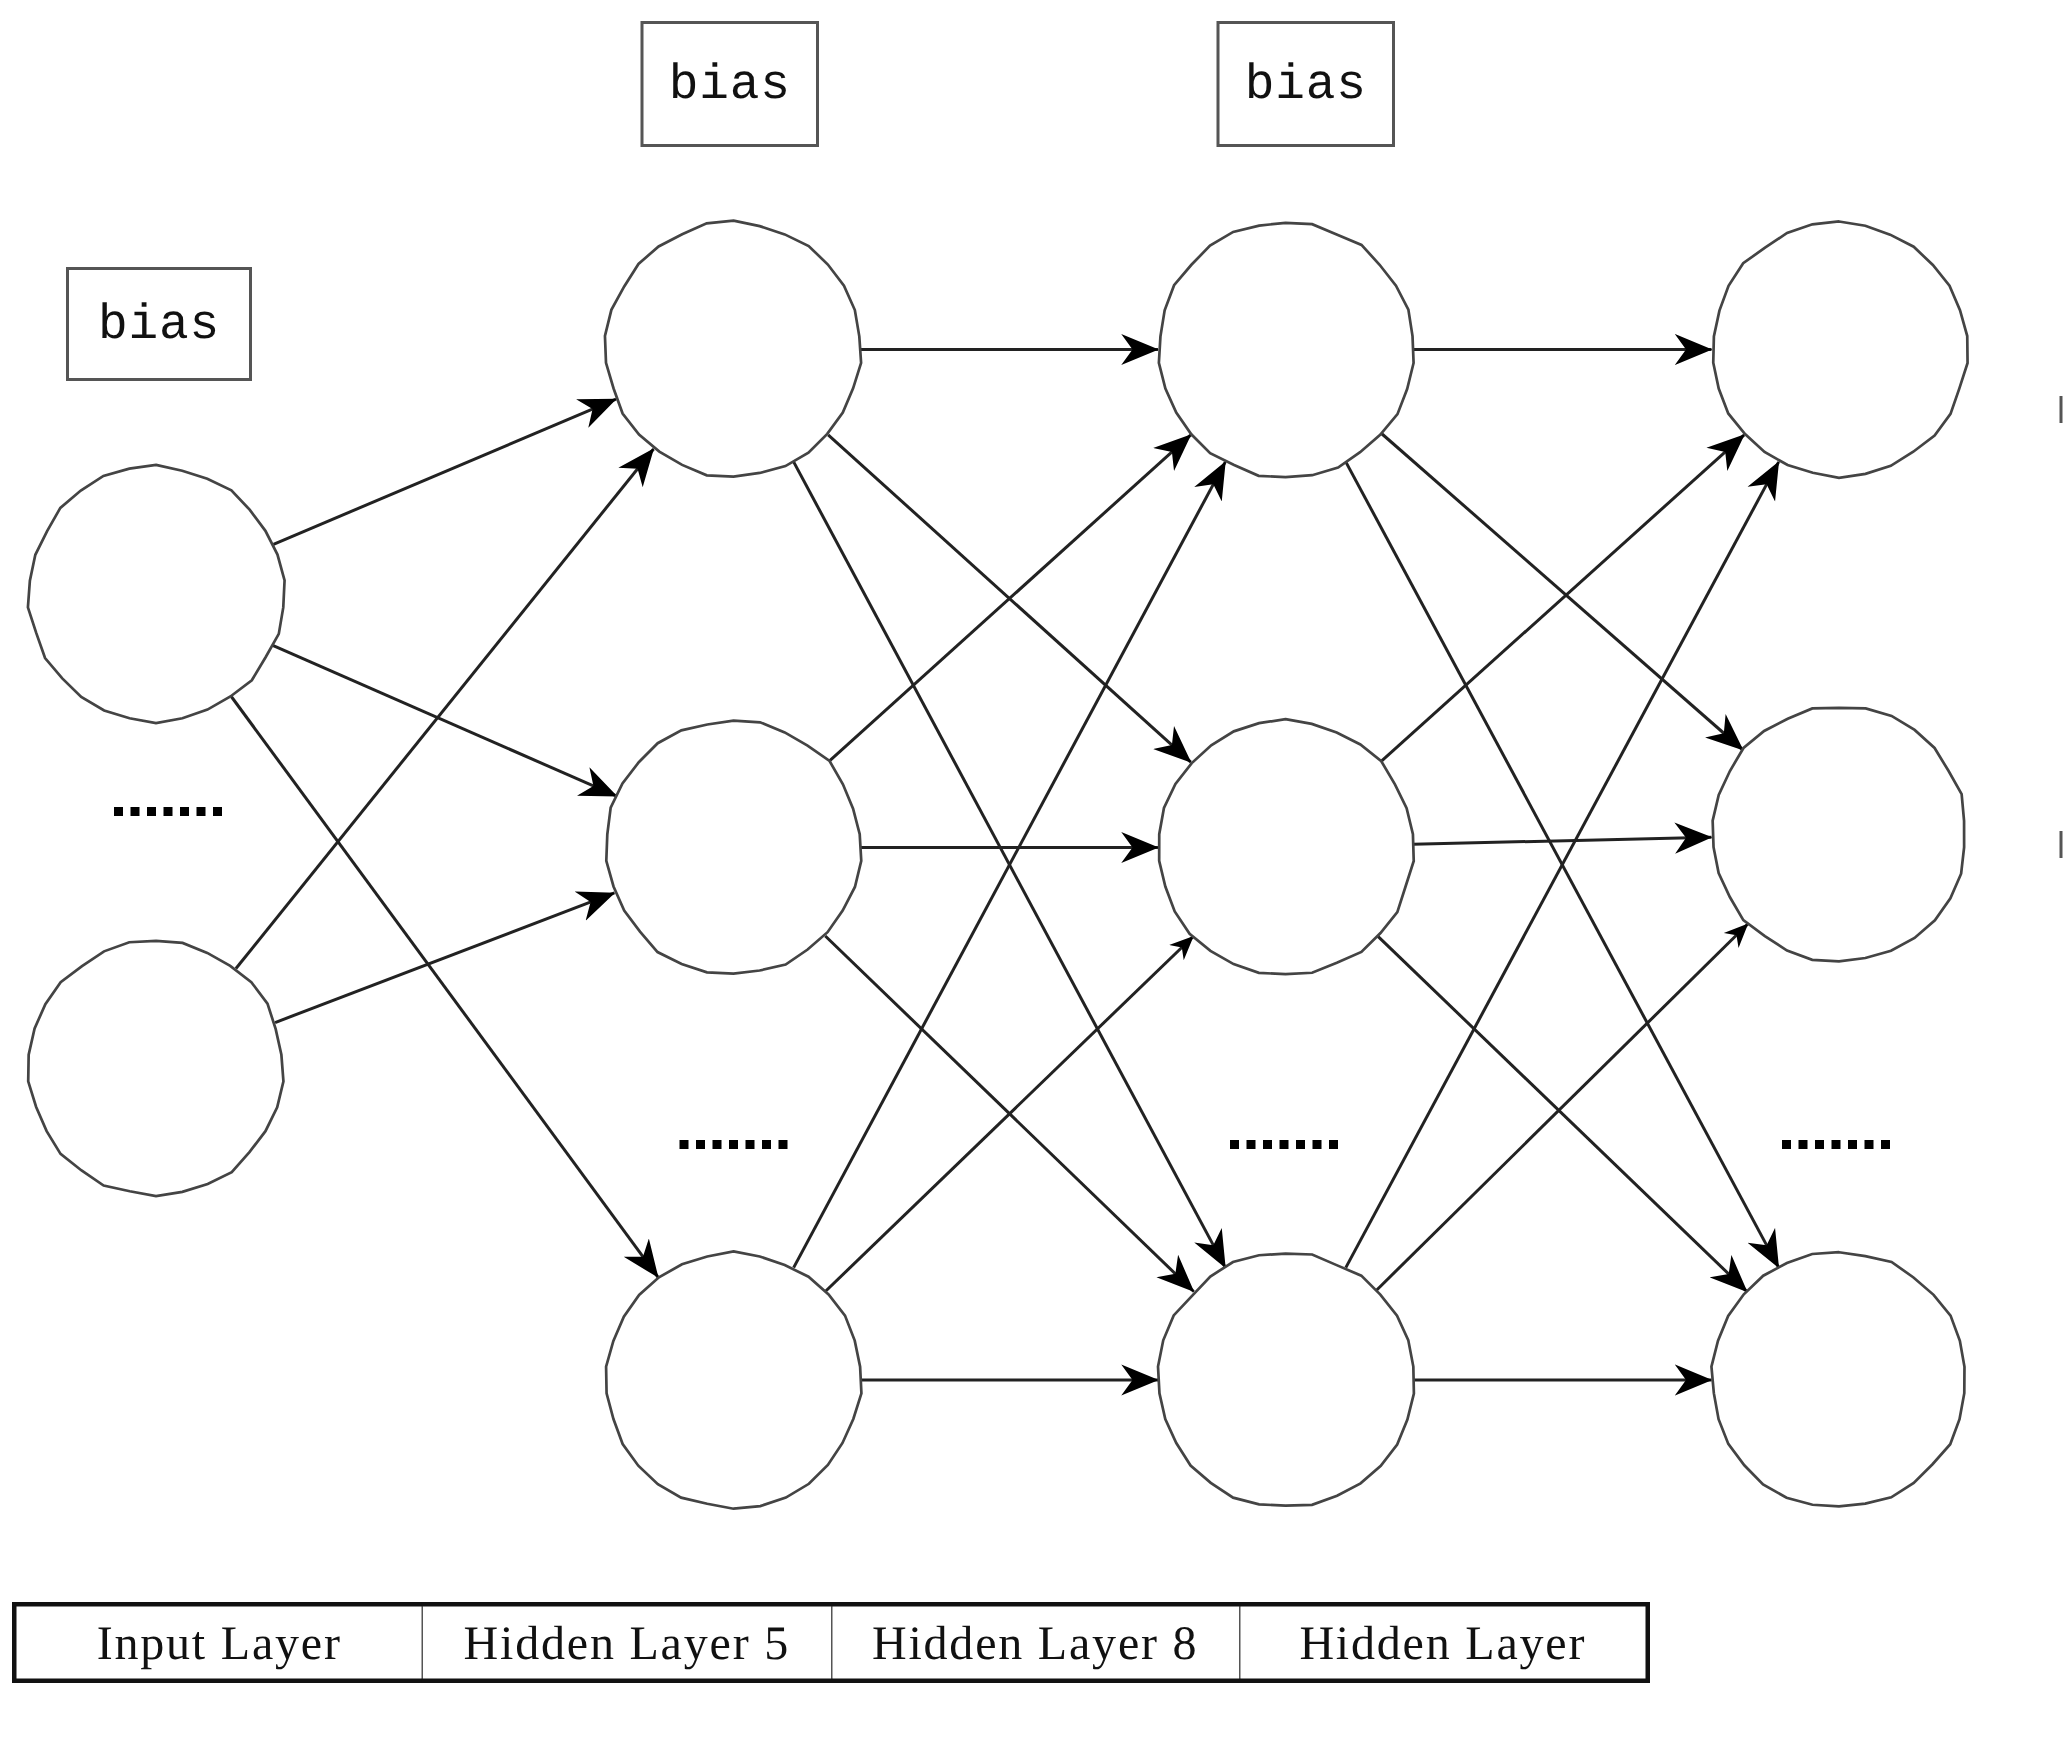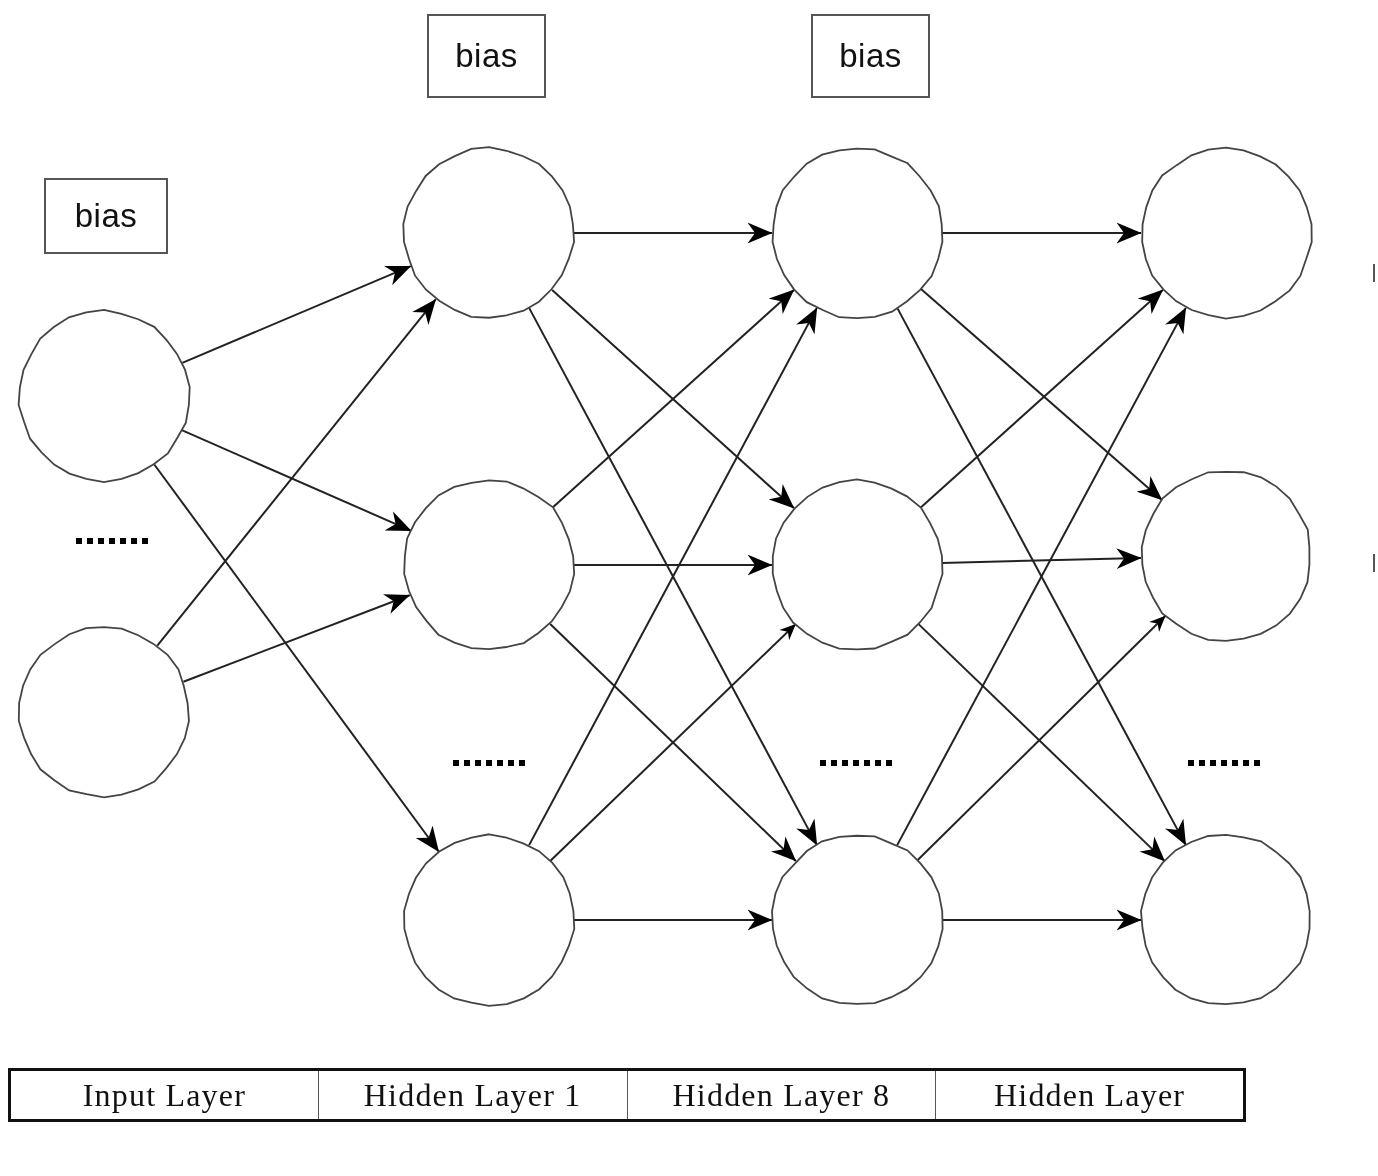--- a/index.html
+++ b/index.html
@@ -25,31 +25,31 @@
     height: 1060px;
     display: block;
   }
   .bias-box {
     position: absolute;
     border: 2px solid #555555;
     background: #ffffff;
     display: flex;
     align-items: center;
     justify-content: center;
-    font-family: Liberation Sans, sans-serif;
+    font-family: Liberation Mono, monospace;
     font-size: 33px;
     color: #111111;
     letter-spacing: 0.5px;
     box-sizing: border-box;
   }
   #legend-table {
     position: absolute;
     left: 8px;
     top: 1068px;
-    width: 1238px;
+    width: 1092px;
     border-collapse: collapse;
     table-layout: fixed;
     background: #ffffff;
   }
   #legend-table td {
     border: 1px solid #555555;
     text-align: center;
     font-family: "Liberation Serif", "DejaVu Serif", serif;
     color: #111111;
     padding: 0;
@@ -181,21 +181,21 @@
     <span>bias</span>
   </div>
   <div class="bias-box" style="left: 811px; top: 14px; width: 119px; height: 84px;">
     <span>bias</span>
   </div>
 
   <table id="legend-table">
     <tbody>
       <tr class="head-row">
         <td>Input Layer</td>
-        <td>Hidden Layer 1</td>
+        <td>Hidden Layer 5</td>
         <td>Hidden Layer 8</td>
         <td>Hidden Layer</td>
       </tr>
     </tbody>
   </table>
 
   <div id="edge-marks"></div>
 
 </div>
 

